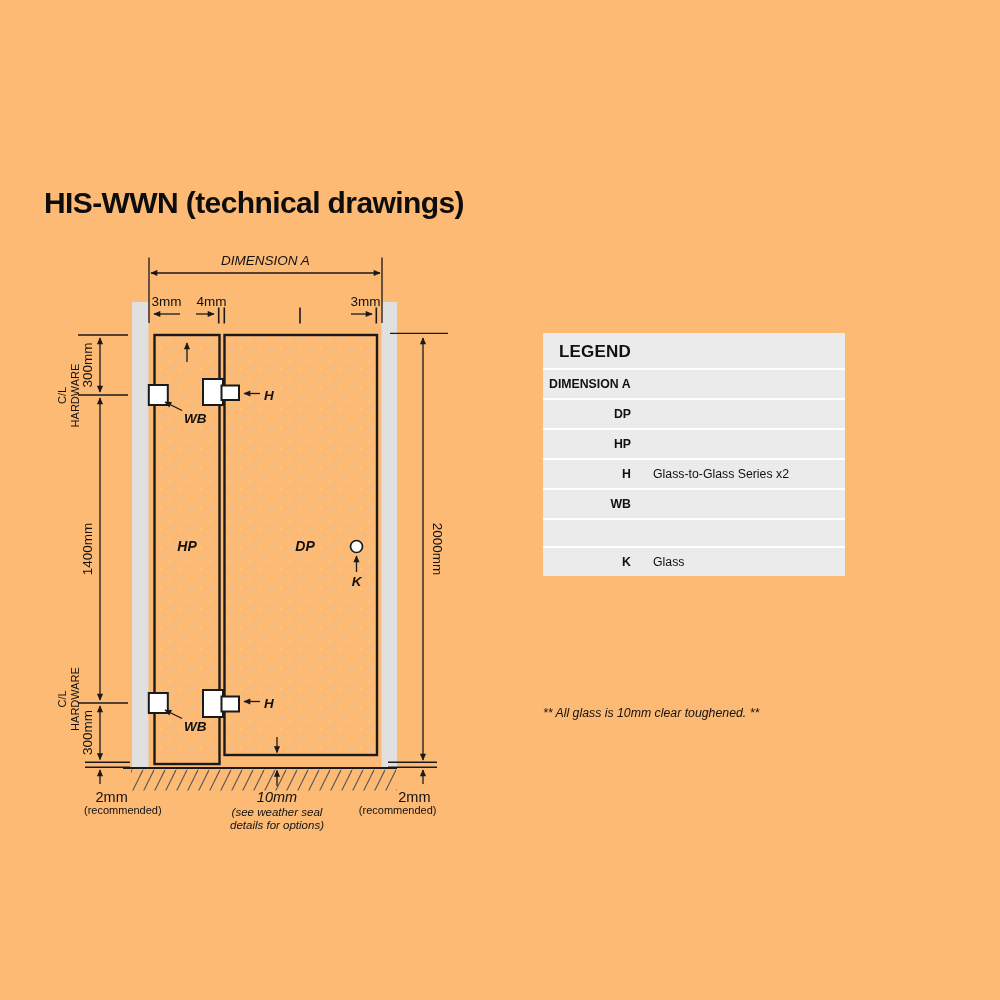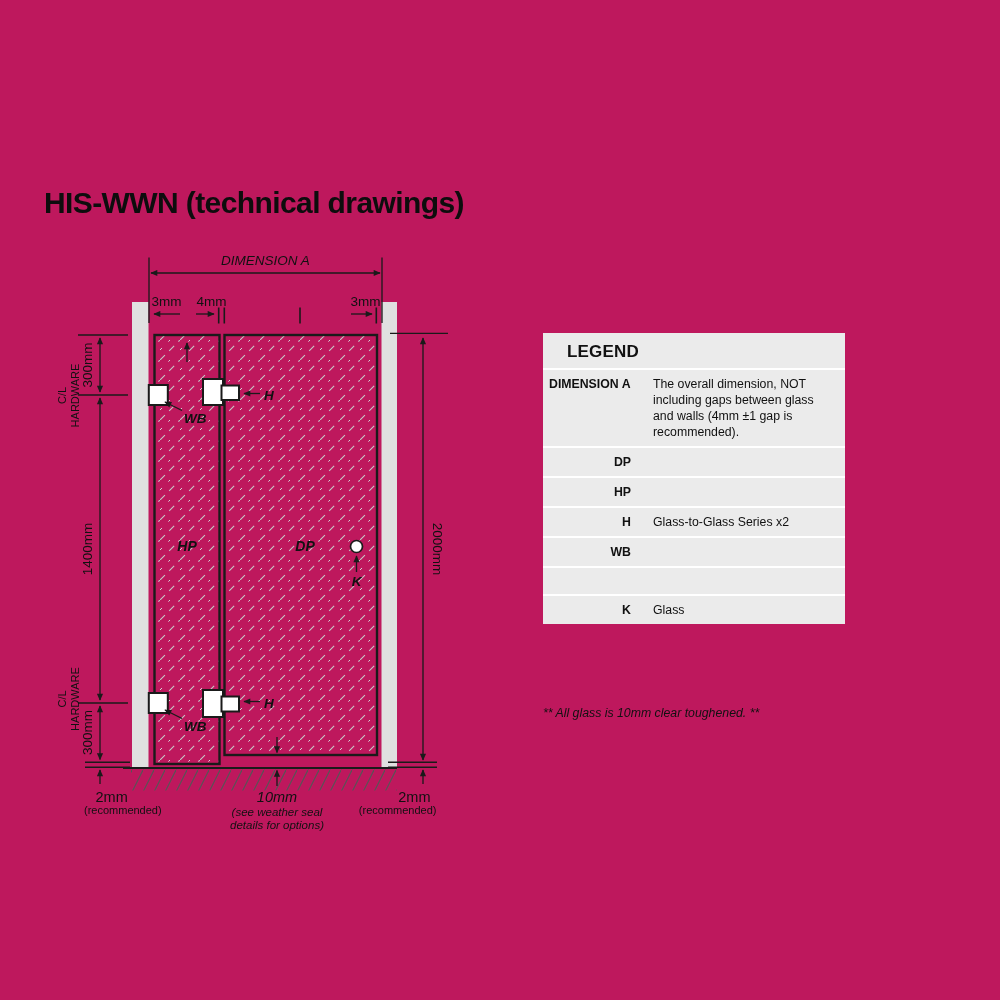--- a/index.html
+++ b/index.html
@@ -1,31 +1,31 @@
 <!DOCTYPE html>
 <html><head>
 <meta charset="utf-8">
 <style>
   html,body{margin:0;padding:0;background:#fff;}
   body{width:1000px;height:1000px;font-family:"Liberation Sans",sans-serif;color:#111;}
-  .page{position:relative;width:1000px;height:1000px;overflow:hidden;background:#be185d;}
+  .page{position:relative;width:1000px;height:1000px;overflow:hidden;background:#fdba74;}
   .title{position:absolute;left:44px;top:186px;margin:0;font-size:30px;font-weight:bold;
          letter-spacing:-0.6px;color:#0d0d0d;white-space:nowrap;}
   svg.drawing{position:absolute;left:0;top:0;}
   
   .t-dim{font-size:13.5px;fill:#111;}
   .t-dim-sm{font-size:11px;fill:#111;}
   .t-ita{font-style:italic;}
   .t-hw{font-size:13.5px;font-weight:bold;font-style:italic;fill:#111;}
   .t-panel{font-size:14px;font-weight:bold;font-style:italic;fill:#111;}
   .t-big{font-size:14.5px;fill:#111;}
   .t-note{font-size:11.5px;font-style:italic;fill:#111;}
   
   .legend{position:absolute;left:543px;top:333px;width:302px;background:#ebebeb;}
-  .legend-header{padding:9px 8px 6px 24px;font-size:17px;font-weight:bold;letter-spacing:0.2px;}
+  .legend-header{padding:9px 8px 6px 16px;font-size:17px;font-weight:bold;letter-spacing:0.2px;}
   .legend-row{display:flex;border-top:2px solid #fff;padding:6px 0;}
   .legend-term{flex:none;width:88px;text-align:right;font-weight:bold;font-size:12.3px;line-height:16px;}
   .legend-term.left-align{text-align:left;padding-left:6px;width:82px;}
   .legend-desc{margin-left:22px;width:186px;font-size:12.3px;line-height:16px;white-space:pre-line;}
   .legend-desc.nowrap{white-space:nowrap;width:auto;overflow:visible;}
   .legend-row.empty-row{min-height:14px;}
   .legend-footnote{position:absolute;left:543px;top:706px;width:300px;
                    font-size:12.3px;font-style:italic;color:#111;}
 </style>
 </head>
@@ -150,24 +150,20 @@
       <text class="t-panel" stroke="none" x="187" y="551" text-anchor="middle">HP</text>
       <text class="t-panel" stroke="none" x="305" y="551" text-anchor="middle">DP</text>
     </g>
   </svg>
 
   <div class="legend">
     <div class="legend-header">LEGEND</div>
 
     <div class="legend-row">
       <div class="legend-term left-align">DIMENSION A</div>
-      <div class="legend-desc">The overall dimension, NOT
-including gaps between glass
-and walls (4mm ±1 gap is
-recommended).</div>
     </div>
 
     <div class="legend-row">
       <div class="legend-term">DP</div>
     </div>
 
     <div class="legend-row">
       <div class="legend-term">HP</div>
     </div>
 

